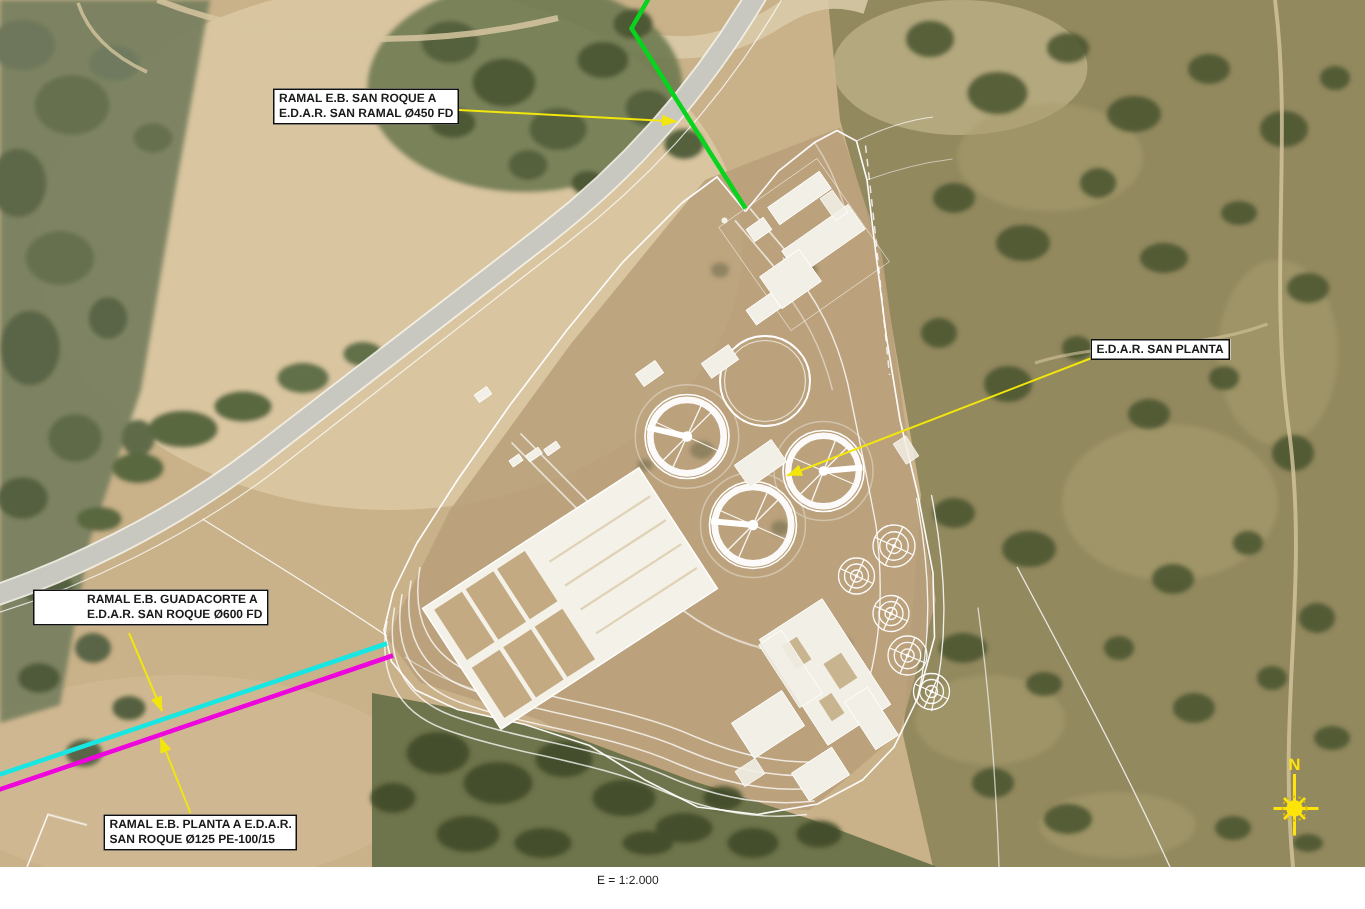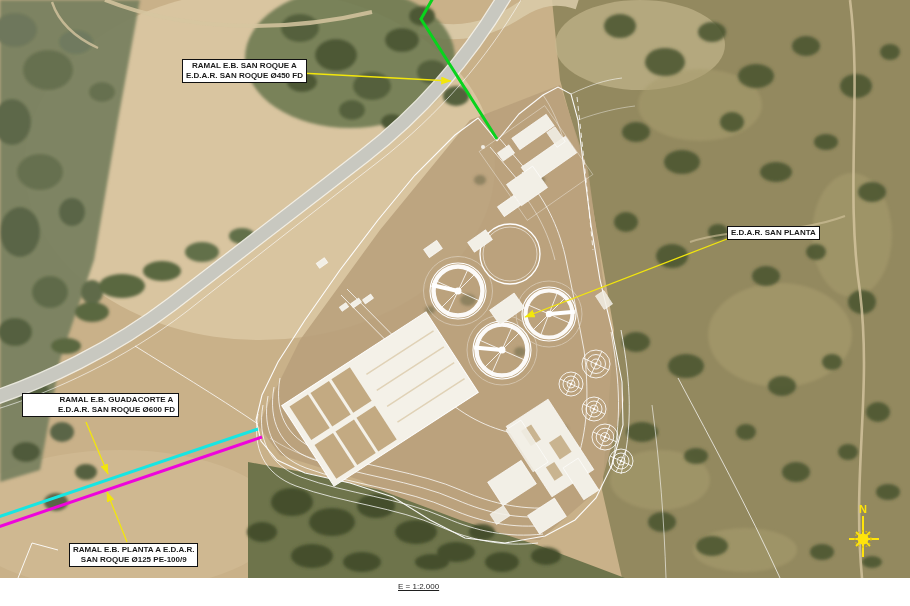--- a/index.html
+++ b/index.html
@@ -7,33 +7,32 @@
   #stage{position:absolute;left:0;top:0;width:910px;height:606px;}
   #map-svg{position:absolute;left:0;top:0;}
   .map-label{
     position:absolute;
     background:#ffffff;
     border:1px solid #101010;
     color:#1a1a1a;
     font-size:8px;
     line-height:10px;
     font-weight:bold;
-    text-align:center;
     padding:1px 3px;
     white-space:nowrap;
     box-sizing:border-box;
     z-index:5;
   }
   .map-label span{display:block;}
   .map-label span:empty{display:none;}
   #footer{
     position:absolute;left:398px;top:580px;z-index:6;color:#1f1f1f;
   }
   #footer .title{font-size:12.5px;letter-spacing:.6px;color:#1f1f1f;}
-  #footer .scale{font-size:8px;margin-top:2px;color:#1f1f1f;text-decoration:underline;}
+  #footer .scale{font-size:8px;margin-top:2px;color:#1f1f1f;}
 </style>
 </head>
 <body>
 
 <div id="stage">
 
 <svg id="map-svg" width="910" height="578" viewBox="0 0 910 578">
   <defs>
     <marker id="arrY" markerWidth="9" markerHeight="8" refX="7.5" refY="3" orient="auto">
       <path d="M0,0 L8,3 L0,6 Z" fill="#f2e60c"></path>
@@ -425,34 +424,34 @@
     <line x1="-14" y1="0" x2="16" y2="0" stroke-width="2"></line>
     <line x1="-7" y1="-7" x2="7" y2="7" stroke-width="1.8"></line>
     <line x1="-7" y1="7" x2="7" y2="-7" stroke-width="1.8"></line>
     <circle r="5.5" fill="#ffe40a" stroke="none"></circle>
     <circle r="8" stroke-width="1.2" stroke-dasharray="1.8 2.2" stroke="#d8b80a"></circle>
   </g>
 </svg>
 
 <div class="map-label" style="left:182px;top:59px;">
   <span>RAMAL E.B. SAN ROQUE A</span>
-  <span>E.D.A.R. SAN ROQUE Ø450 FD</span>
+  <span>E.D.A.R. SAN RAMAL Ø450 FD</span>
 </div>
 
 <div class="map-label" style="left:727px;top:226px;">
   <span>E.D.A.R. SAN PLANTA</span>
 </div>
 
 <div class="map-label" style="left:22px;top:393px;padding-left:35px;">
   <span>RAMAL E.B. GUADACORTE A</span>
   <span>E.D.A.R. SAN ROQUE Ø600 FD</span>
 </div>
 
 <div class="map-label" style="left:69px;top:543px;">
   <span>RAMAL E.B. PLANTA A E.D.A.R.</span>
-  <span>SAN ROQUE Ø125 PE-100/9</span>
+  <span>SAN ROQUE Ø125 PE-100/15</span>
 </div>
 
 <div id="footer">
   <div class="scale">E = 1:2.000</div>
 </div>
 
 </div>
 
 </body></html>

